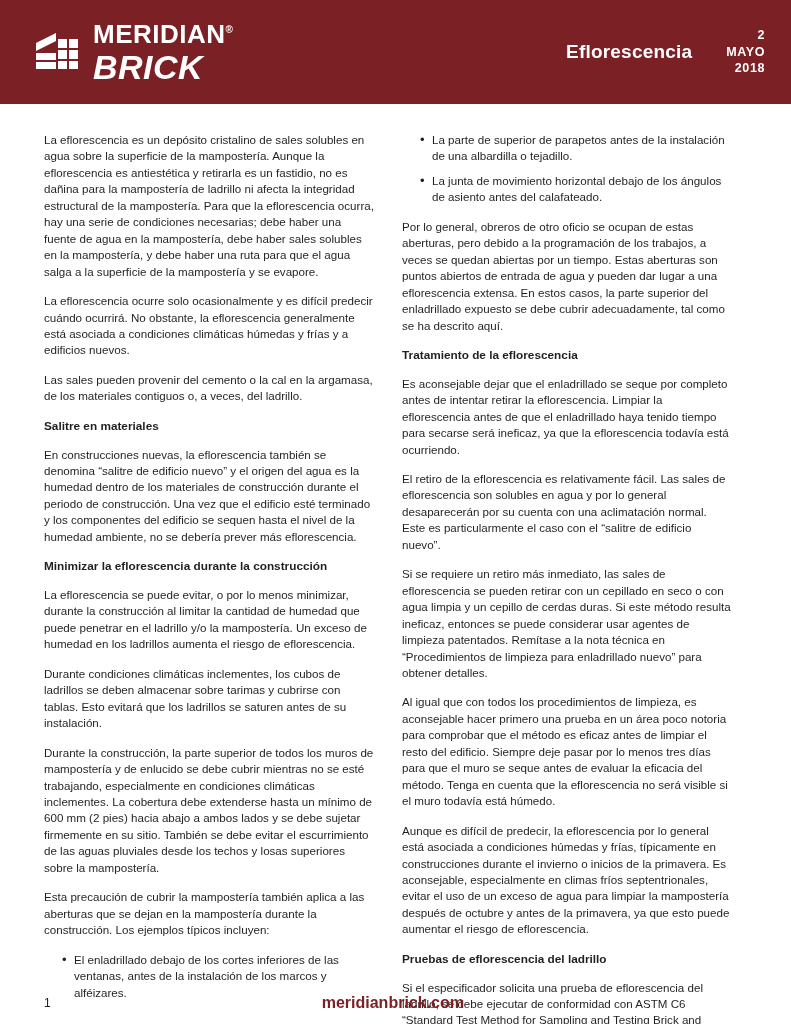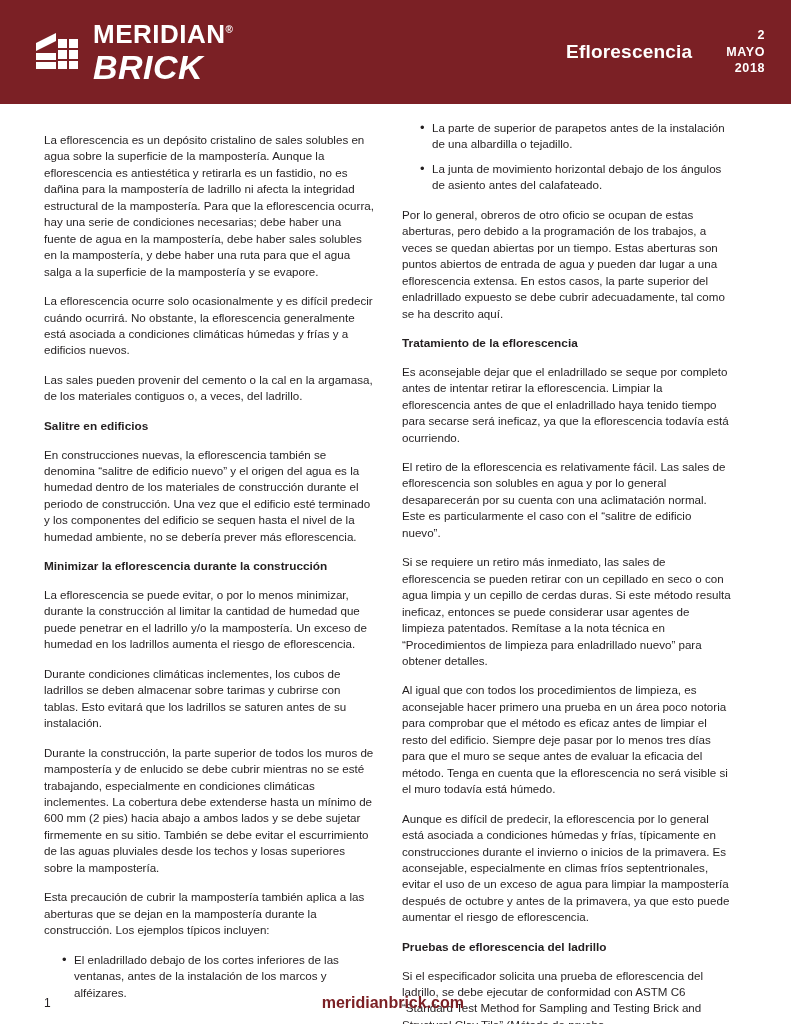--- a/index.html
+++ b/index.html
@@ -90,21 +90,21 @@
     margin: 12px 0 13px 0;
     text-align: left;
   }
   .col h3 {
     margin: 3px 0 11px 0;
     font-size: 11.8px;
     font-weight: bold;
     color: #231f20;
   }
   ul.bullets {
-    margin: 0 0 13px 0;
+    margin: 12px 0 13px 0;
     padding-left: 18px;
     list-style: none;
   }
   ul.bullets li {
     position: relative;
     margin-bottom: 8px;
     padding-left: 12px;
     line-height: 1.42;
   }
   ul.bullets li::before {
@@ -174,21 +174,21 @@
     <div>MAYO</div>
     <div>2018</div>
   </div>
 </div>
 
 <div class="content">
   <div class="col" id="left-col">
       <p>La eflorescencia es un depósito cristalino de sales solubles en agua sobre la superficie de la mampostería. Aunque la eflorescencia es antiestética y retirarla es un fastidio, no es dañina para la mampostería de ladrillo ni afecta la integridad estructural de la mampostería. Para que la eflorescencia ocurra, hay una serie de condiciones necesarias; debe haber una fuente de agua en la mampostería, debe haber sales solubles en la mampostería, y debe haber una ruta para que el agua salga a la superficie de la mampostería y se evapore.</p>
       <p>La eflorescencia ocurre solo ocasionalmente y es difícil predecir cuándo ocurrirá. No obstante, la eflorescencia generalmente está asociada a condiciones climáticas húmedas y frías y a edificios nuevos.</p>
       <p>Las sales pueden provenir del cemento o la cal en la argamasa, de los materiales contiguos o, a veces, del ladrillo.</p>
-      <h3>Salitre en edificios</h3>
+      <h3>Salitre en materiales</h3>
       <p>En construcciones nuevas, la eflorescencia también se denomina “salitre de edificio nuevo” y el origen del agua es la humedad dentro de los materiales de construcción durante el periodo de construcción. Una vez que el edificio esté terminado y los componentes del edificio se sequen hasta el nivel de la humedad ambiente, no se debería prever más eflorescencia.</p>
       <h3>Minimizar la eflorescencia durante la construcción</h3>
       <p>La eflorescencia se puede evitar, o por lo menos minimizar, durante la construcción al limitar la cantidad de humedad que puede penetrar en el ladrillo y/o la mampostería. Un exceso de humedad en los ladrillos aumenta el riesgo de eflorescencia.</p>
       <p>Durante condiciones climáticas inclementes, los cubos de ladrillos se deben almacenar sobre tarimas y cubrirse con tablas. Esto evitará que los ladrillos se saturen antes de su instalación.</p>
       <p>Durante la construcción, la parte superior de todos los muros de mampostería y de enlucido se debe cubrir mientras no se esté trabajando, especialmente en condiciones climáticas inclementes. La cobertura debe extenderse hasta un mínimo de 600 mm (2 pies) hacia abajo a ambos lados y se debe sujetar firmemente en su sitio. También se debe evitar el escurrimiento de las aguas pluviales desde los techos y losas superiores sobre la mampostería.</p>
       <p>Esta precaución de cubrir la mampostería también aplica a las aberturas que se dejan en la mampostería durante la construcción. Los ejemplos típicos incluyen:</p>
       <ul class="bullets">
         <li>El enladrillado debajo de los cortes inferiores de las ventanas, antes de la instalación de los marcos y alféizares.</li>
       </ul>
     </div>

